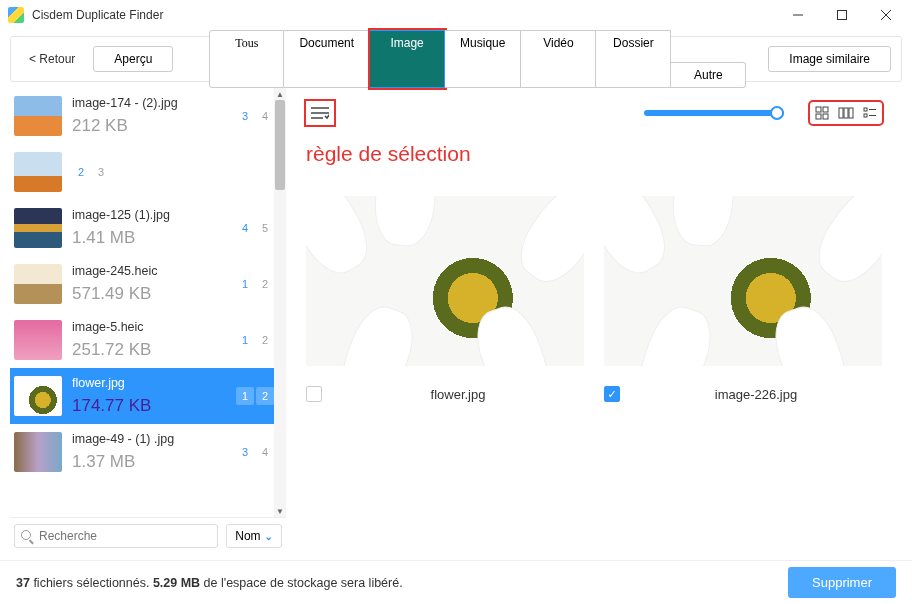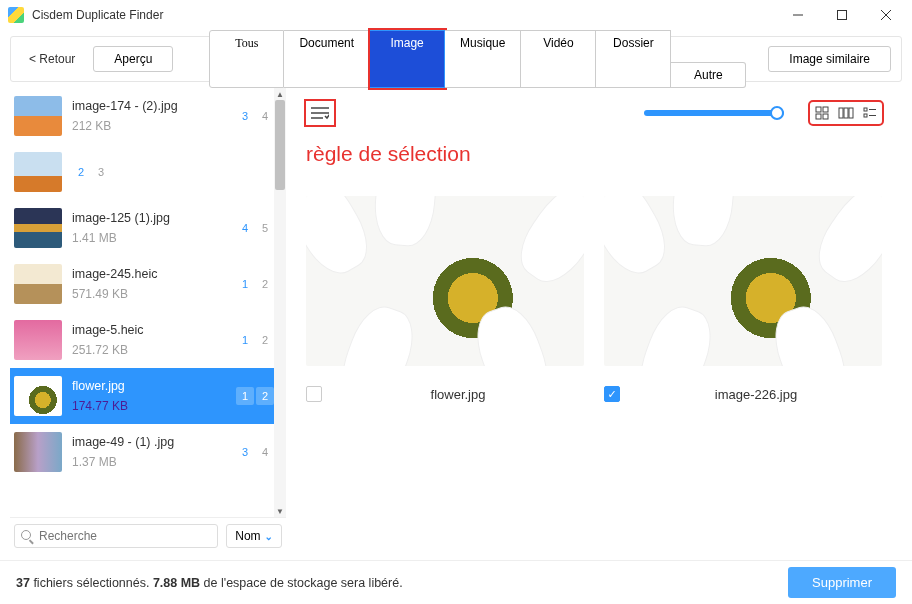--- a/index.html
+++ b/index.html
@@ -11,40 +11,40 @@
 .titlebar-btns { display: flex; gap: 20px; margin-right: 6px; }
 .win-btn { width: 24px; height: 24px; display: flex; align-items: center; justify-content: center; cursor: pointer; color: #333; }
 
 .toolbar { height: 46px; margin: 6px 10px 6px 10px; border: 1px solid #e5e5e5; border-radius: 3px; display: flex; align-items: center; padding: 0 10px; gap: 10px; }
 .back-btn { font-size: 12px; color: #333; padding: 4px 8px; cursor: pointer; }
 .pill-btn { padding: 5px 20px; border: 1px solid #ccc; border-radius: 3px; font-size: 12px; cursor: pointer; }
 .tab-group { display: flex; }
 .tab { padding: 5px 15px; border: 1px solid #ccc; border-left: none; font-size: 12px; cursor: pointer; background: #fff; min-width: 75px; text-align: center; }
 .tab:first-child { border-left: 1px solid #ccc; border-radius: 3px 0 0 3px; font-family: Liberation Serif, serif; }
 .tab:last-child { border-radius: 0 3px 3px 0; margin-top: 32px; }
-.tab.active { background: #1d4ed8; color: #fff; border-color: #2e95fd; outline: 2px solid #e8322f; outline-offset: 0; }
+.tab.active { background: #0f766e; color: #fff; border-color: #2e95fd; outline: 2px solid #e8322f; outline-offset: 0; }
 .spacer { flex: 1; }
 
 .main { display: flex; height: 466px; margin: 0 10px; }
 
 .sidebar { width: 276px; display: flex; flex-direction: column; position: relative; }
 .file-list { flex: 1; overflow-y: hidden; position: relative; }
 .scrollbar { position: absolute; right: 0; top: 0; width: 12px; height: 100%; background: #f5f5f5; }
 .scrollbar-thumb { position: absolute; width: 10px; left: 1px; top: 0; height: 90px; background: #c1c1c1; border-radius: 2px; }
 .scroll-arrow { position: absolute; left: 0; width: 12px; height: 12px; display: flex; align-items: center; justify-content: center; font-size: 8px; color: #666; }
 .scroll-up { top: 0; }
 .scroll-down { bottom: 0; }
 
 .file-row { display: flex; align-items: center; padding: 8px 12px 8px 4px; gap: 10px; cursor: pointer; }
 .file-row.selected { background: #2e95fd; color: #fff; }
 .thumb { width: 48px; height: 40px; border-radius: 2px; flex-shrink: 0; }
 .file-info { flex: 1; min-width: 0; }
 .file-name { font-size: 12.5px; color: #333; white-space: nowrap; overflow: hidden; text-overflow: ellipsis; }
 .file-row.selected .file-name { color: #fff; }
-.file-size { font-size: 12px; color: #9e9e9e; margin-top: 6px; }
+.file-size { font-size: 17px; color: #9e9e9e; margin-top: 6px; }
 .file-row.selected .file-size { color: #4c1d95; }
 .badges { display: flex; gap: 2px; }
 .badge { min-width: 18px; height: 18px; display: flex; align-items: center; justify-content: center; font-size: 11px; color: #9e9e9e; }
 .badge.blue-text { color: #2e95fd; }
 .file-row.selected .badge { background: #5eaffd; color: #fff; border-radius: 2px; padding: 0 5px; }
 
 .search-row { display: flex; align-items: center; padding: 6px 4px; gap: 8px; border-top: 1px solid #eee; }
 .search-box { flex: 1; display: flex; align-items: center; border: 1px solid #ddd; border-radius: 3px; padding: 4px 6px; gap: 6px; }
 .search-box input { border: none; outline: none; flex: 1; font-size: 12px; color: #666; }
 .sort-dd { display: flex; align-items: center; gap: 4px; border: 1px solid #ddd; border-radius: 3px; padding: 4px 8px; font-size: 12px; cursor: pointer; }
@@ -293,16 +293,16 @@
           <div class="checkbox checked">✓</div>
           <div class="preview-name">image-226.jpg</div>
         </div>
       </div>
     </div>
   </div>
 </div>
 
 <div class="statusbar">
   <span>
-    <b>37</b><span> fichiers sélectionnés. </span><b>7.88 MB</b><span>  de l'espace de stockage sera libéré.</span>
+    <b>37</b><span> fichiers sélectionnés. </span><b>5.29 MB</b><span>  de l'espace de stockage sera libéré.</span>
   </span>
   <div class="delete-btn">Supprimer</div>
 </div>
 
 </body></html>

